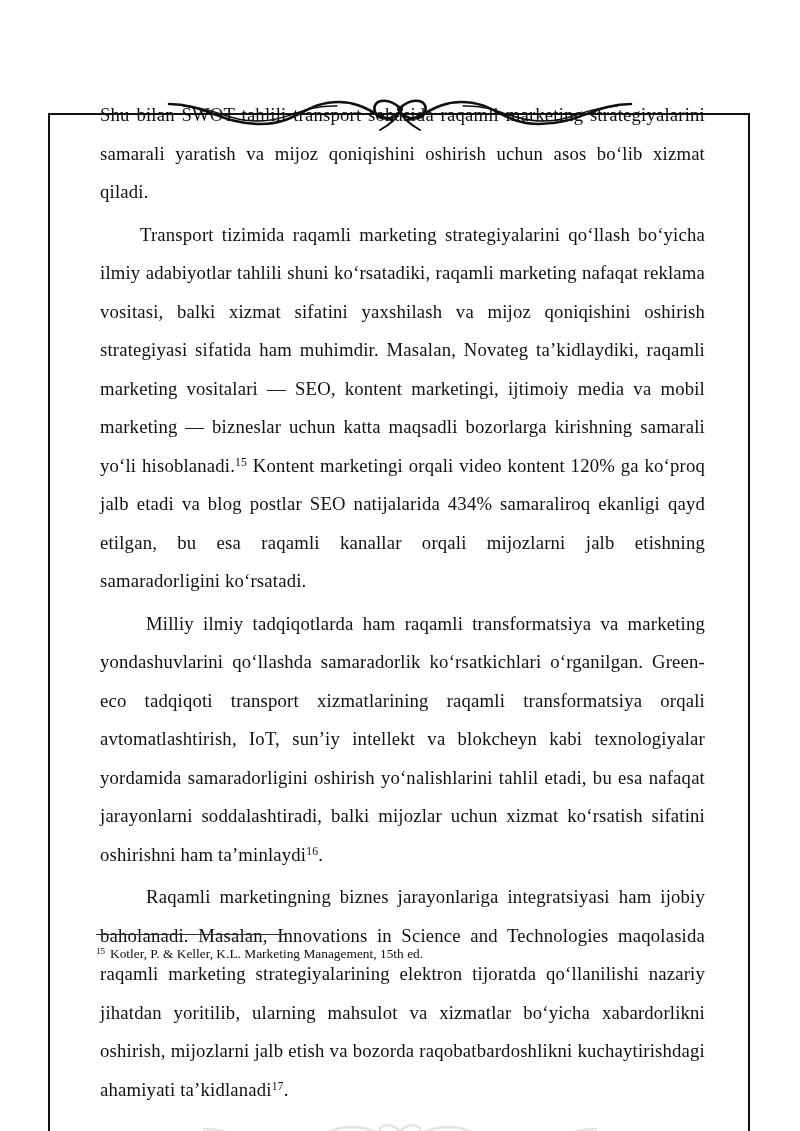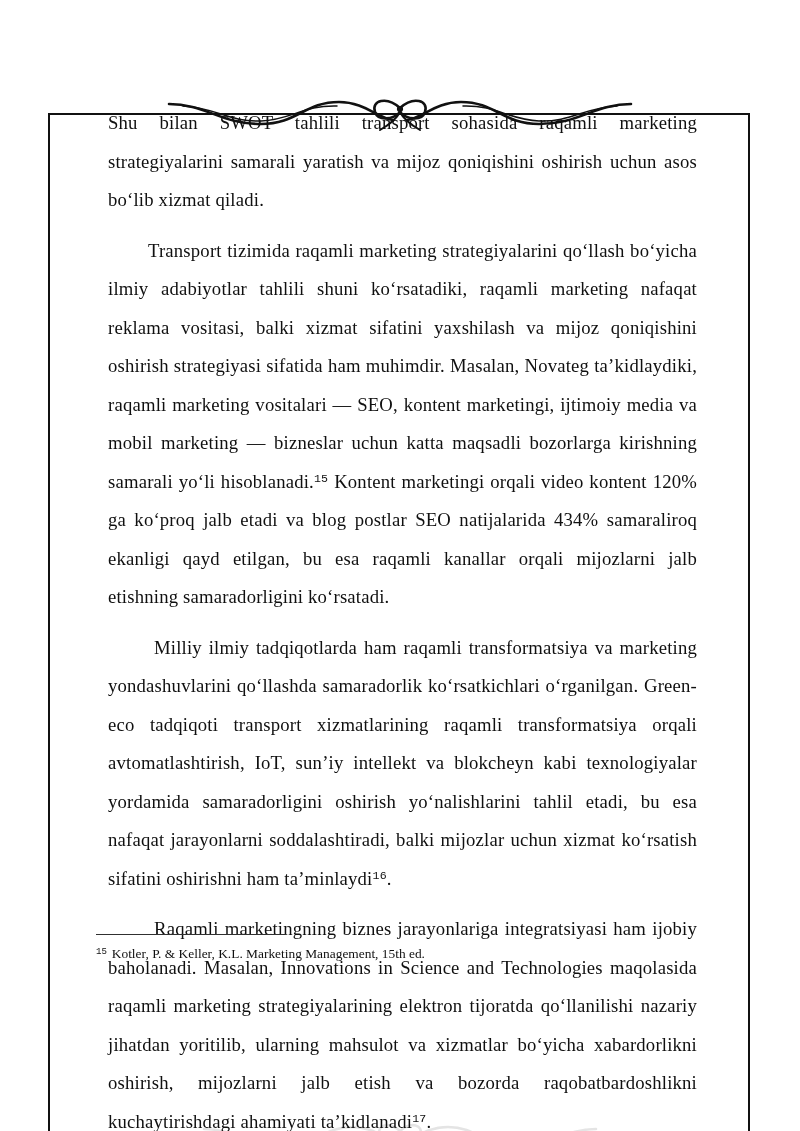--- a/index.html
+++ b/index.html
@@ -63,36 +63,35 @@
 
   
   #content {
     position: absolute;
     left: 96px;
     top: 92px;
     width: 613px;
   }
 
   p.body {
-    margin: 12px;
+    margin: 4px;
     font-size: 18.7px;
     line-height: 38.5px;
     text-align: justify;
     text-justify: inter-word;
     hyphens: none;
     letter-spacing: 0.01em;
   }
   p.body.indent { text-indent: 40px; }
   p.body.indent-wide { text-indent: 46px; }
 
   sup {
     font-size: 0.62em;
     line-height: 0;
     vertical-align: 0.52em;
-    font-family: Liberation Mono, monospace;
   }
 
   
   #footnotes {
     position: absolute;
     left: 96px;
     top: 934px;
     width: 613px;
   }
   #fn-rule {

